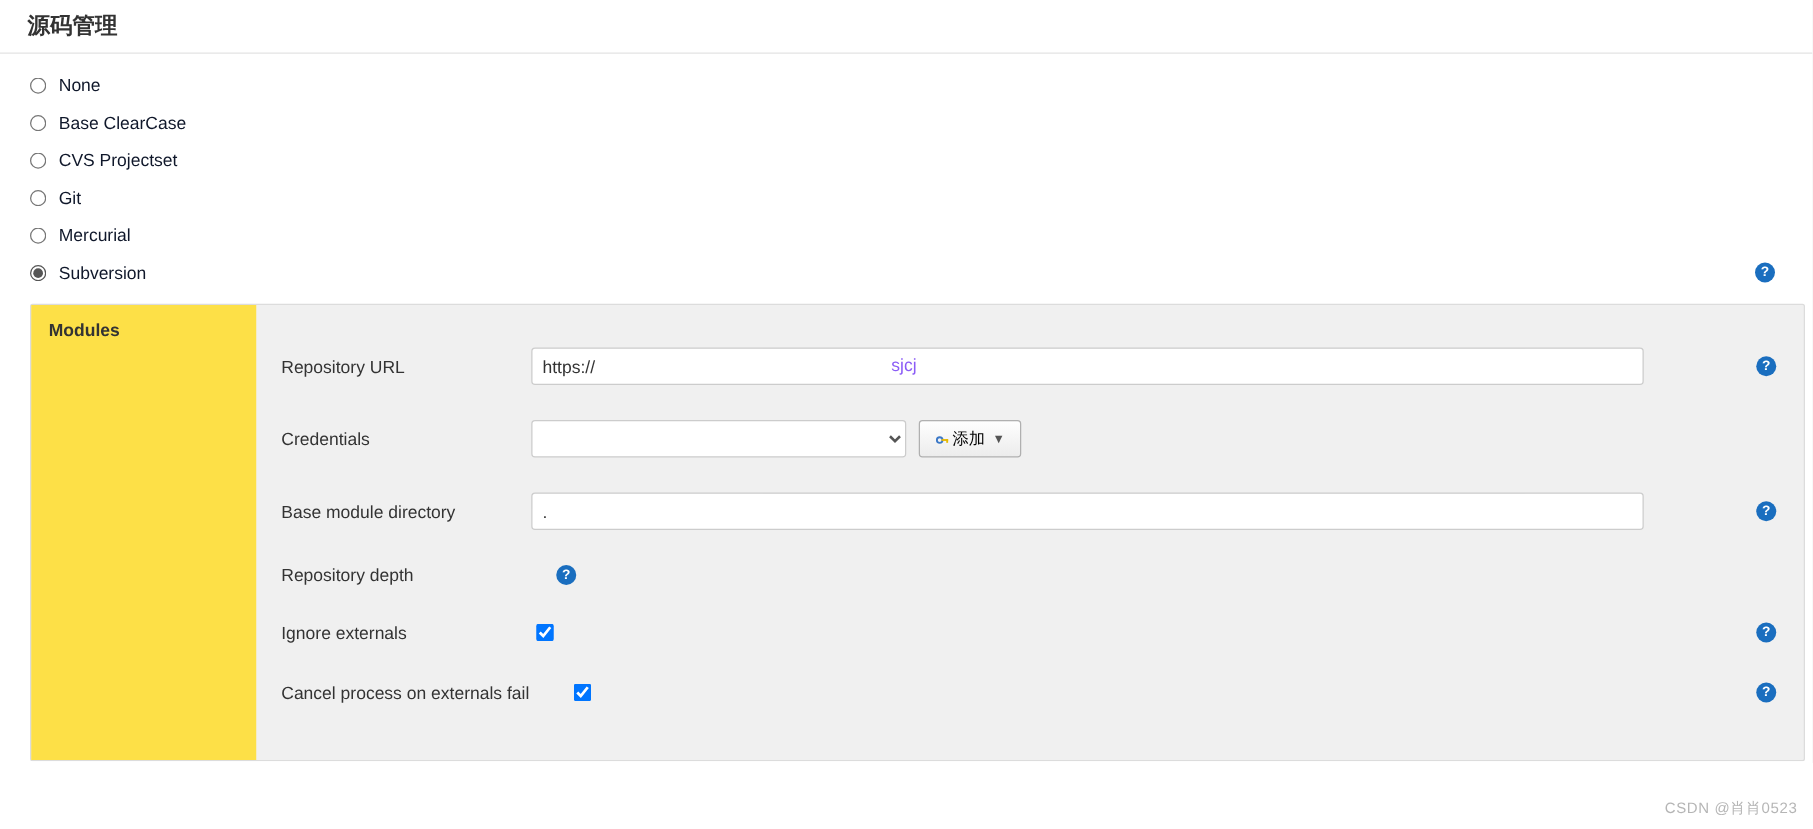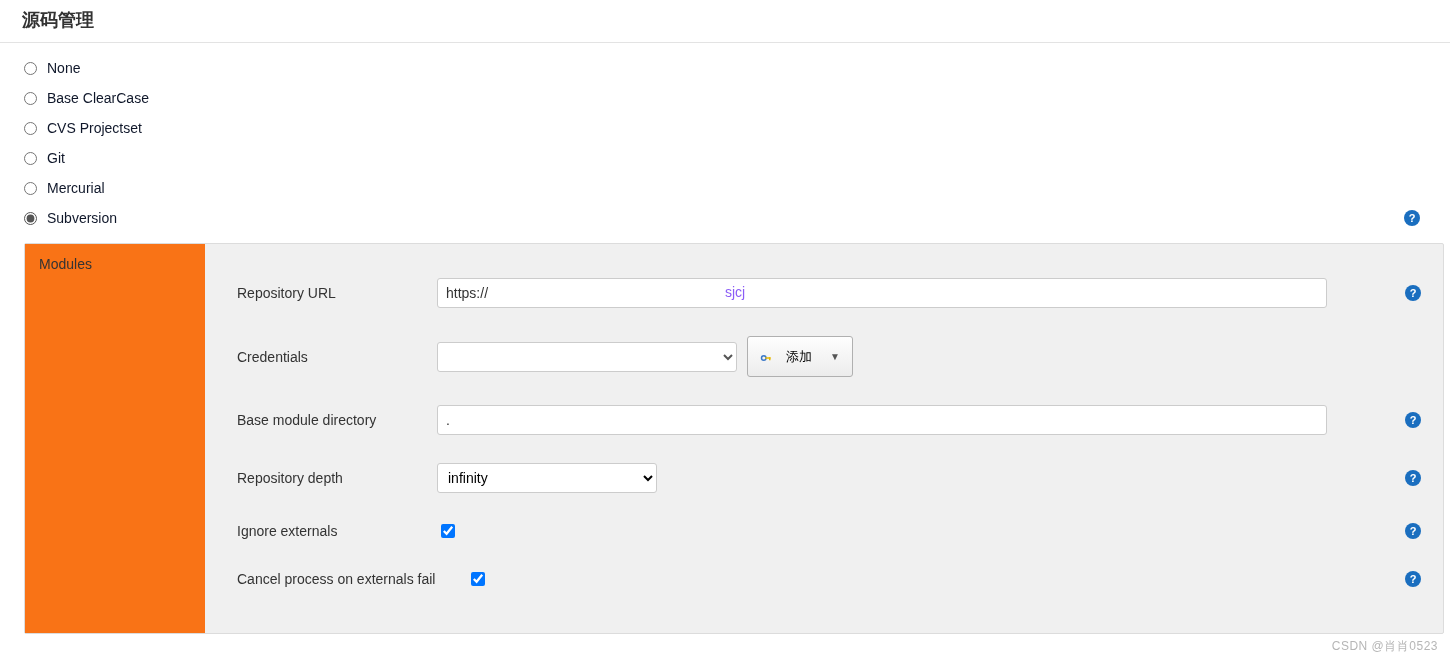--- a/index.html
+++ b/index.html
@@ -40,27 +40,28 @@
   .sub-panel {
     display: flex;
     margin: 6px 6px 0 24px;
     background: #f0f0f0;
     border: 1px solid #dcdcdc;
     border-radius: 2px;
     min-height: 360px;
   }
   .sub-left {
     width: 180px;
-    background: #f97316;
+    background: #fde047;
     padding: 12px 10px 12px 14px;
     color: #333;
+    font-weight: bold;
   }
   .sub-right {
     flex: 1;
-    padding: 20px 20px 30px 32px;
+    padding: 20px 20px 30px 20px;
   }
   .form-row {
     display: flex;
     align-items: center;
     padding: 14px 0;
   }
   .form-label {
     width: 200px;
     color: #333;
     padding-right: 10px;
@@ -95,29 +96,29 @@
   .select-small {
     width: 220px;
     height: 30px;
     padding: 3px 6px;
     border: 1px solid #ccc;
     border-radius: 3px;
     background: #fff;
     font-size: 14px;
   }
   .btn-add {
-    height: 41px;
+    height: 30px;
     padding: 0 12px;
     border: 1px solid #b0b0b0;
     border-radius: 3px;
     background: linear-gradient(#fefefe, #ececec);
     font-size: 13px;
     display: inline-flex;
     align-items: center;
-    gap: 16px;
+    gap: 4px;
     cursor: pointer;
   }
   .btn-add .key-icon {
     display:inline-block; width:10px; height:10px;
   }
   .btn-add .caret {
     font-size: 10px;
     color: #555;
     margin-left: 2px;
   }
@@ -247,25 +248,20 @@
       <div class="form-row">
         <div class="form-label">Base module directory</div>
         <div class="form-field">
           <input type="text" class="text-input" value="." style="">
         </div>
         <span class="help-icon">?</span>
       </div>
 
       <div class="form-row">
         <div class="form-label">Repository depth</div>
-        <div class="form-field">
-          <select class="select-small">
-            <option>infinity</option>
-          </select>
-        </div>
         <span class="help-icon">?</span>
       </div>
 
       <div class="form-row">
         <div class="form-label">Ignore externals</div>
         <div class="form-field">
           <input type="checkbox" class="checkbox" checked="" style="">
         </div>
         <span class="help-icon">?</span>
       </div>

